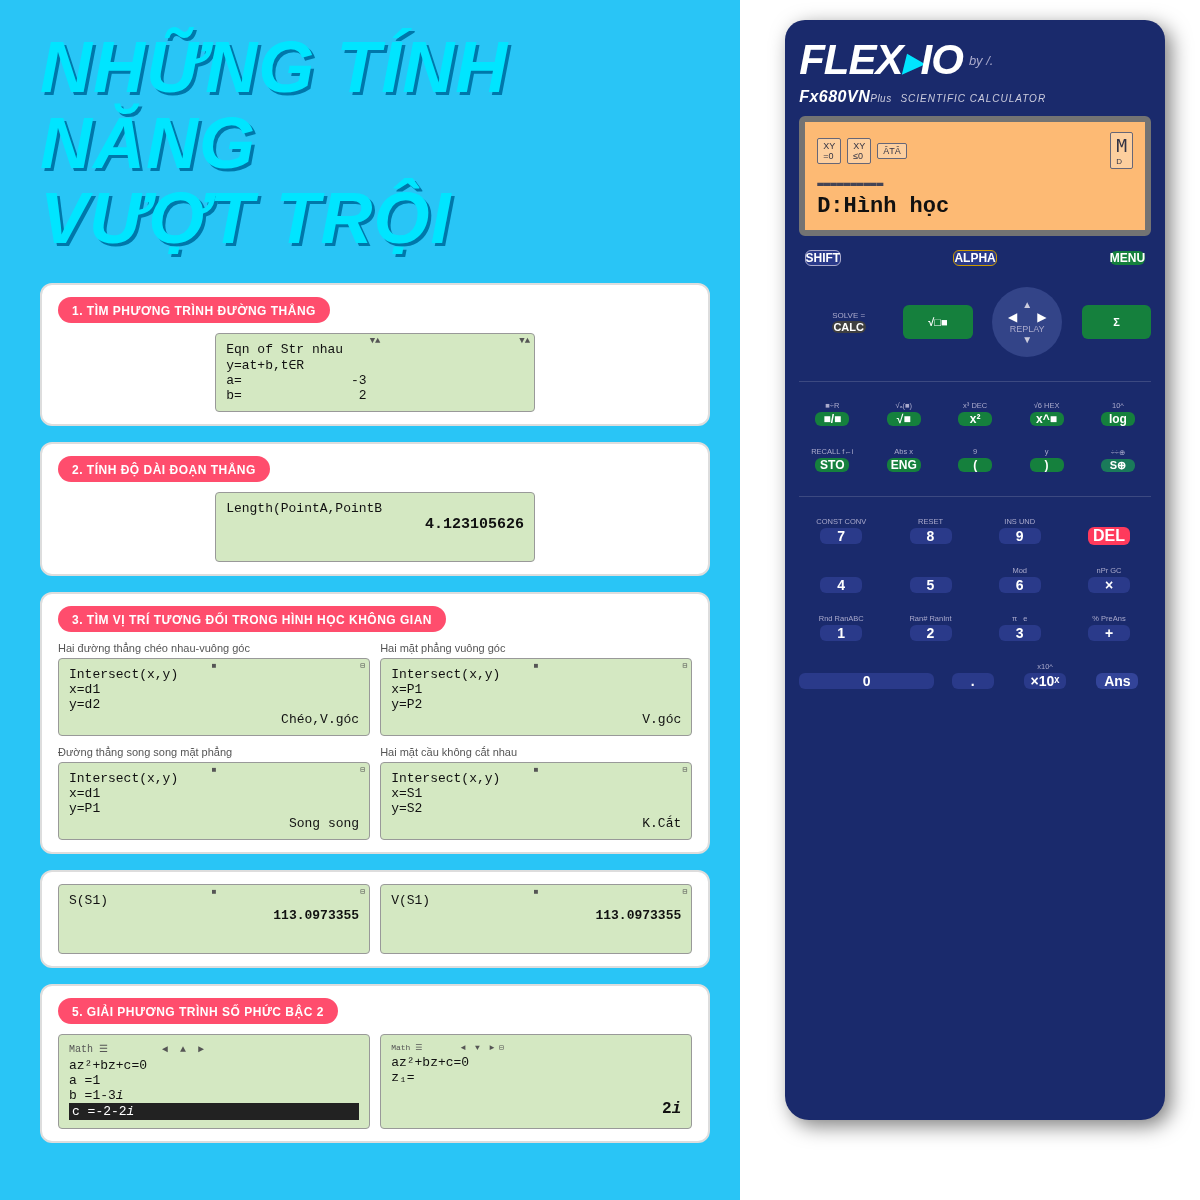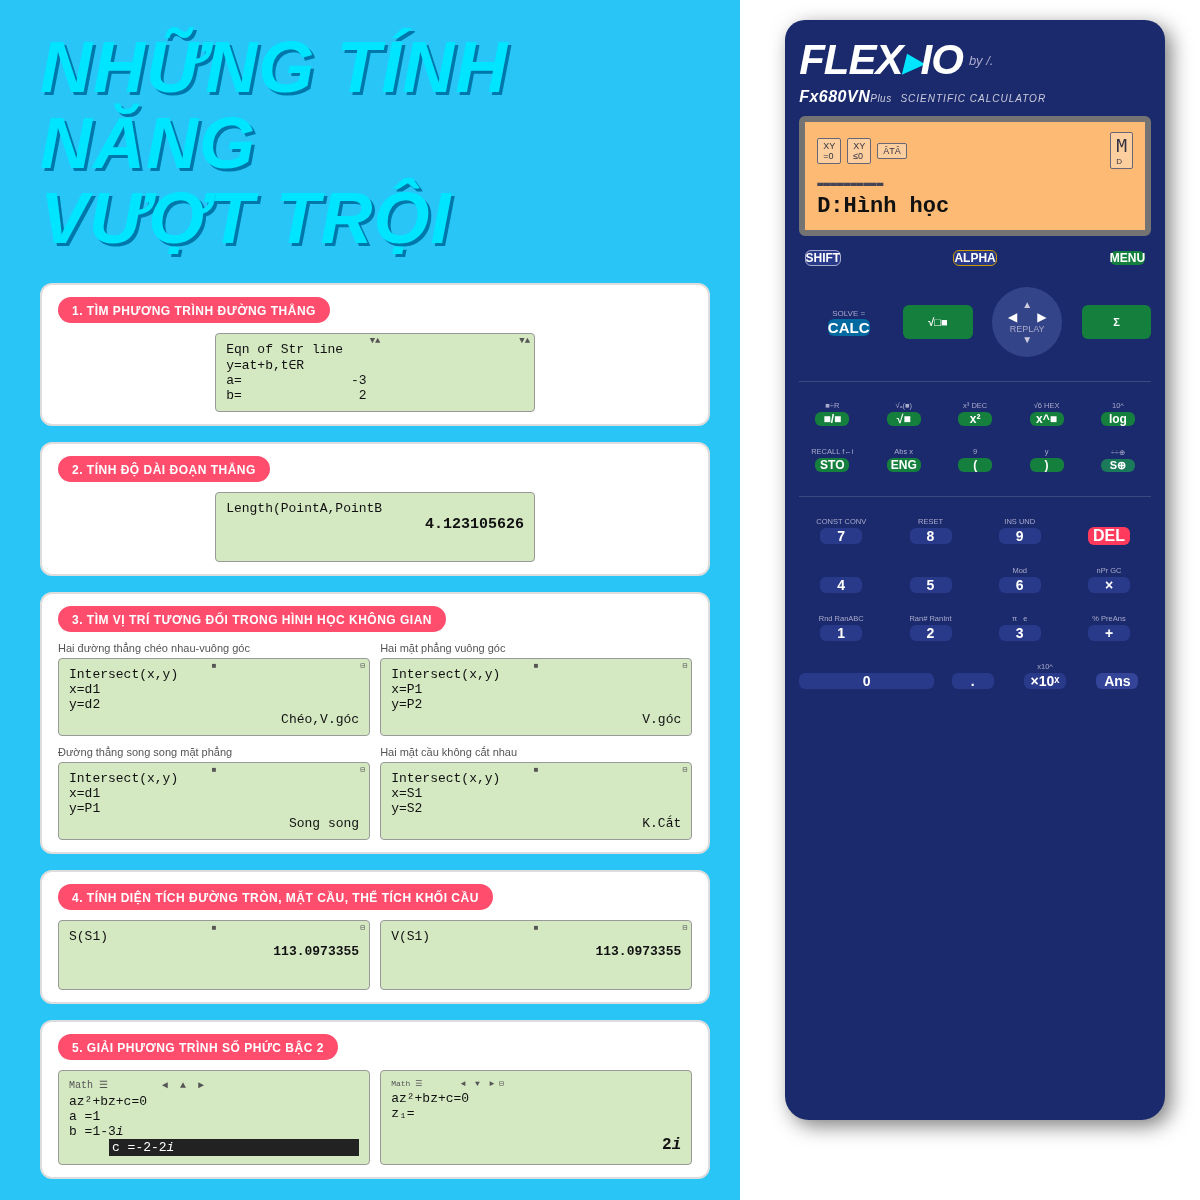--- a/index.html
+++ b/index.html
@@ -244,24 +244,24 @@
 
     .key-lg {
       height: 42px;
       min-width: 42px;
       flex: 1;
       background: #2a3a8a;
       font-size: 14px;
     }
 
     .key-calc {
-      background: #0369a1;
+      background: #404040;
       color: white;
       font-weight: 900;
-      font-size: 15px;
+      font-size: 11px;
     }
 
     .key-red {
       background: #ff3a5c;
       color: white;
     }
 
     .key-shift {
       background: #2a3a8a;
       border: 1px solid #aac;
@@ -316,21 +316,21 @@
   </div>
 
   <div class="feature-card">
     <div class="feature-title-bar">
       <span>1. TÌM PHƯƠNG TRÌNH ĐƯỜNG THẲNG</span>
     </div>
     <div class="card1-screen">
       <div class="screen-box">
         <span class="top-indicator">▼▲</span>
         <span class="corner-indicator">▼▲</span>
-        <div>Eqn of Str line</div>
+        <div>Eqn of Str nhau</div>
         <div>y=at+b,t∈R</div>
         <div>a=&nbsp;&nbsp;&nbsp;&nbsp;&nbsp;&nbsp;&nbsp;&nbsp;&nbsp;&nbsp;&nbsp;&nbsp;&nbsp;&nbsp;-3</div>
         <div>b=&nbsp;&nbsp;&nbsp;&nbsp;&nbsp;&nbsp;&nbsp;&nbsp;&nbsp;&nbsp;&nbsp;&nbsp;&nbsp;&nbsp;&nbsp;2</div>
       </div>
     </div>
   </div>
 
   <div class="feature-card">
     <div class="feature-title-bar">
       <span>2. TÍNH ĐỘ DÀI ĐOẠN THẲNG</span>
@@ -393,23 +393,20 @@
           <div>Intersect(x,y)</div>
           <div>x=S1</div>
           <div>y=S2</div>
           <div style="text-align:right;">K.Cắt</div>
         </div>
       </div>
     </div>
   </div>
 
   <div class="feature-card">
-    <div class="feature-title-bar">
-      <span>4. TÍNH DIỆN TÍCH ĐƯỜNG TRÒN, MẶT CẦU, THỂ TÍCH KHỐI CẦU</span>
-    </div>
     <div class="two-col">
       <div class="screen-box">
         <span class="top-indicator" style="font-size:8px;">■</span>
         <span class="corner-indicator" style="font-size:8px;">⊟</span>
         <div>S(S1)</div>
         <div style="text-align:right; font-weight:bold;">113.0973355</div>
       </div>
       <div class="screen-box">
         <span class="top-indicator" style="font-size:8px;">■</span>
         <span class="corner-indicator" style="font-size:8px;">⊟</span>
@@ -422,21 +419,21 @@
   <div class="feature-card">
     <div class="feature-title-bar">
       <span>5. GIẢI PHƯƠNG TRÌNH SỐ PHỨC BẬC 2</span>
     </div>
     <div class="two-col">
       <div class="screen-box">
         <div style="font-size:10px; color:#555; margin-bottom:3px;">Math ☰&nbsp;&nbsp;&nbsp;&nbsp;&nbsp;&nbsp;&nbsp;&nbsp;&nbsp;◄ &nbsp;▲ &nbsp;►</div>
         <div>az²+bz+c=0</div>
         <div>a =1</div>
         <div>b =1-3<em>i</em></div>
-        <div style="background:#222; color:white; padding:1px 3px;margin-left:40px;">c =-2-2<em>i</em></div>
+        <div style="background:#222; color:white; padding:1px 3px;">c =-2-2<em>i</em></div>
       </div>
       <div class="screen-box">
         <div style="font-size:8px; color:#555; margin-bottom:3px;">Math ☰&nbsp;&nbsp;&nbsp;&nbsp;&nbsp;&nbsp;&nbsp;&nbsp;◄ &nbsp;▼ &nbsp;►&nbsp;⊟</div>
         <div>az²+bz+c=0</div>
         <div>z₁=</div>
         <div>&nbsp;</div>
         <div style="text-align:right; font-weight:bold; font-size:16px;">2<em>i</em></div>
       </div>
     </div>
   </div>

